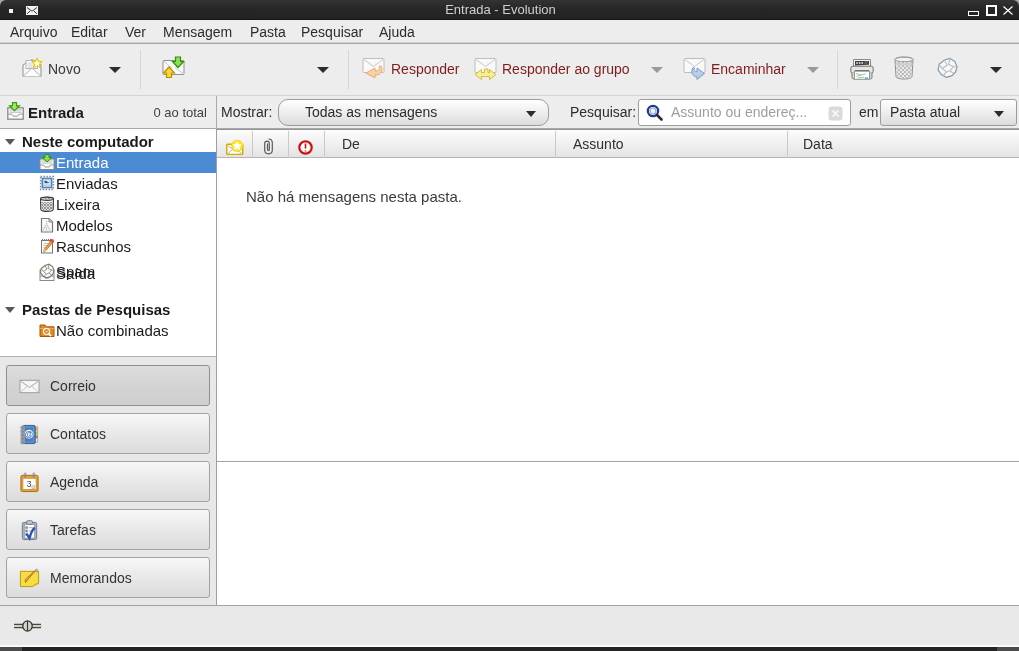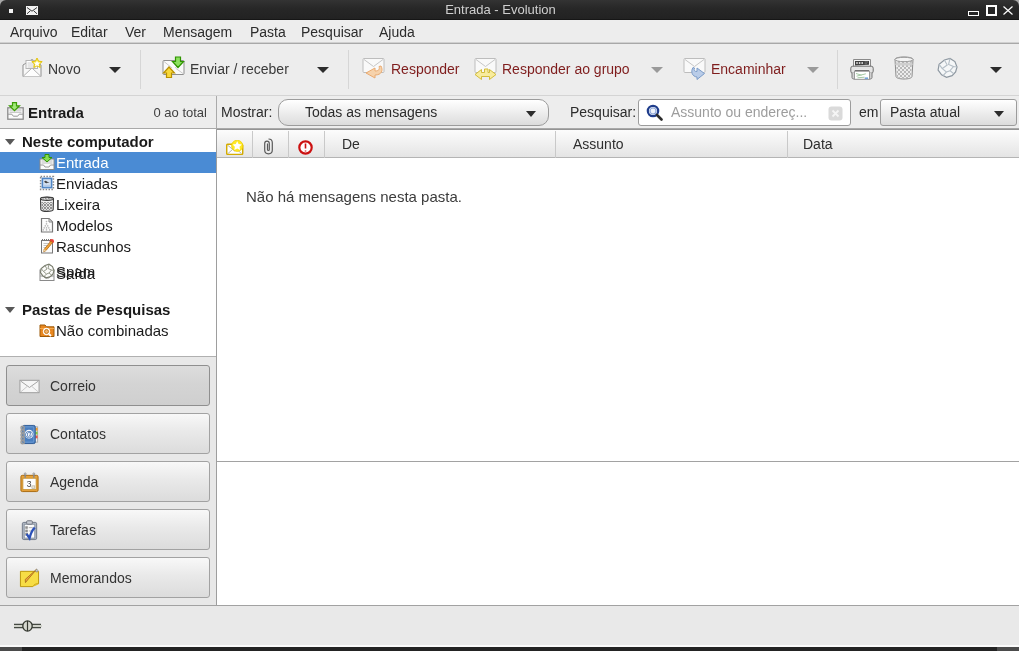--- a/index.html
+++ b/index.html
@@ -72,21 +72,20 @@
   </svg>
   <div class="tlabel" style="left:48px;">Novo</div>
   <div class="darr" style="left:109px;top:23px;"></div>
   <div class="tsep" style="left:140px;"></div>
   <svg class="abs" style="left:162px;top:12px;" width="23" height="23" viewBox="0 0 23 23">
     <rect x="1" y="4.5" width="21" height="14" rx="1" fill="#fafafa" stroke="#8f8f8f"></rect>
     <path d="M2,5.5 L10,12 M21,5.5 L13,12 M2,17.5 L9,12.5 M21,17.5 L14,12.5" stroke="#c9c9c9"></path>
     <path d="M13.5,1 H18.5 V5.5 H21.5 L16,11.5 L10.5,5.5 H13.5 Z" fill="#8ce05f" stroke="#2f9400" stroke-width="1.2"></path>
     <path d="M9.5,21.5 H4.5 V17 H1.5 L7,11 L12.5,17 H9.5 Z" fill="#f8d839" stroke="#b89000" stroke-width="1.2"></path>
   </svg>
-  <div class="tlabel" style="left:190px;">Enviar / receber</div>
   <div class="darr" style="left:317px;top:23px;"></div>
   <div class="tsep" style="left:348px;"></div>
   <svg class="abs" style="left:362px;top:13px;" width="23" height="23" viewBox="0 0 23 23">
     <rect x="1" y="1.5" width="21" height="14" rx="1" fill="#f9f9f9" stroke="#bdbdbd"></rect>
     <path d="M2,2.5 L11.5,9.5 L21,2.5" fill="none" stroke="#c6c6c6"></path>
     <path d="M19,9 C21.5,13.5 19.5,18 13,18 L13,21 L4,16 L13,11 L13,14 C16.5,14 18,12.5 17,9.5 Z" fill="#f6d2ab" stroke="#eaaa70"></path>
   </svg>
   <div class="tlabel dis" style="left:391px;">Responder</div>
   <svg class="abs" style="left:474px;top:13px;" width="23" height="23" viewBox="0 0 23 23">
     <rect x="1" y="1.5" width="21" height="14" rx="1" fill="#f9f9f9" stroke="#bdbdbd"></rect>

